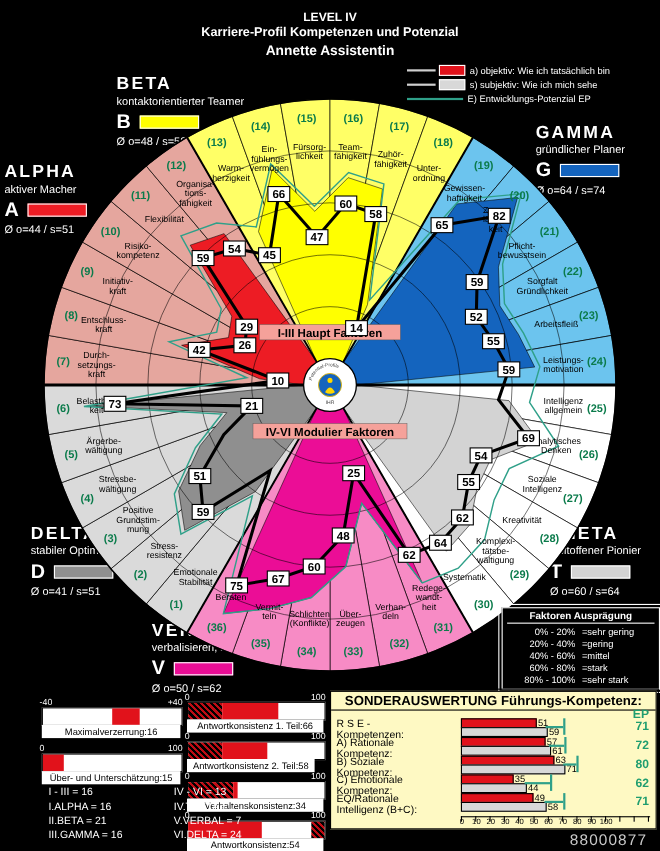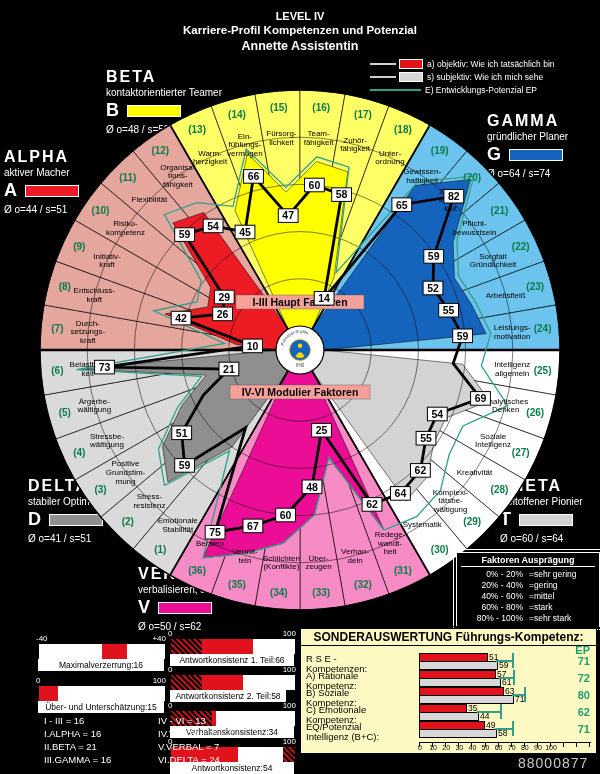--- a/index.html
+++ b/index.html
@@ -639,21 +639,21 @@
         <div class="sep" style="right:6px;top:43px;">80</div>
         <div class="srow-lab" style="left:5px;top:59px;">C) Emotionale</div>
         <div class="srow-lab" style="left:5px;top:68.5px;">Kompetenz:</div>
         <div class="sbar" style="left:118px;top:58px;width:46px;background:#e1121b;"></div>
         <div class="sval" style="left:167px;top:58px;">35</div>
         <div class="sbar" style="left:118px;top:66px;width:58px;background:#d8d8d8;"></div>
         <div class="sval" style="left:179px;top:66px;">44</div>
         <div class="tickline" style="left:176px;top:65px;width:24px;height:1.5px;"></div>
         <div class="tickline" style="left:199px;top:58px;width:1.5px;height:15px;"></div>
         <div class="sep" style="right:6px;top:60px;">62</div>
-        <div class="srow-lab" style="left:5px;top:76px;">EQ/Potenzial</div>
+        <div class="srow-lab" style="left:5px;top:76px;">EQ/Rationale</div>
         <div class="srow-lab" style="left:5px;top:85.5px;">Intelligenz (B+C):</div>
         <div class="sbar" style="left:118px;top:75px;width:64px;background:#e1121b;"></div>
         <div class="sval" style="left:185px;top:75px;">49</div>
         <div class="sbar" style="left:118px;top:83px;width:76px;background:#d8d8d8;"></div>
         <div class="sval" style="left:197px;top:83px;">58</div>
         <div class="tickline" style="left:194px;top:82px;width:17px;height:1.5px;"></div>
         <div class="tickline" style="left:211px;top:75px;width:1.5px;height:15px;"></div>
         <div class="sep" style="right:6px;top:77px;">71</div>
         <div class="" style="position:absolute;left:118px;top:96px;width:172px;border-top:1px solid #000;"></div>
         <div class="axtick" style="left:118px;top:96px;"></div>

